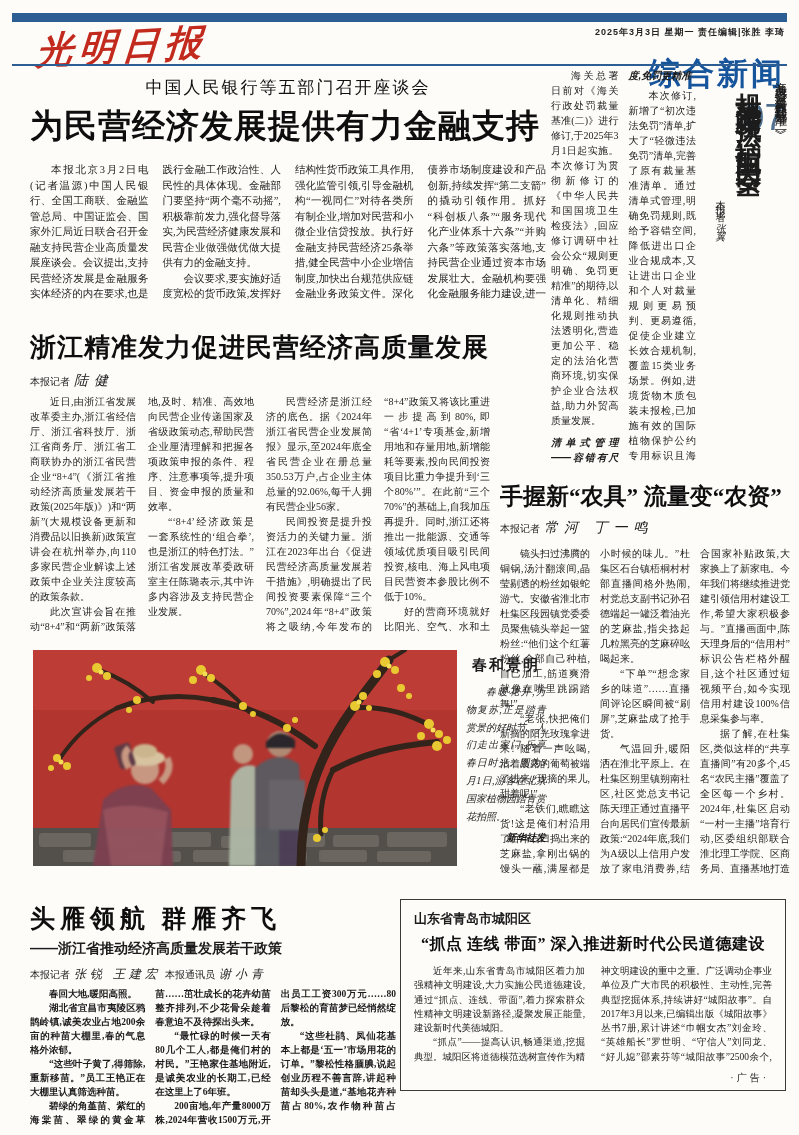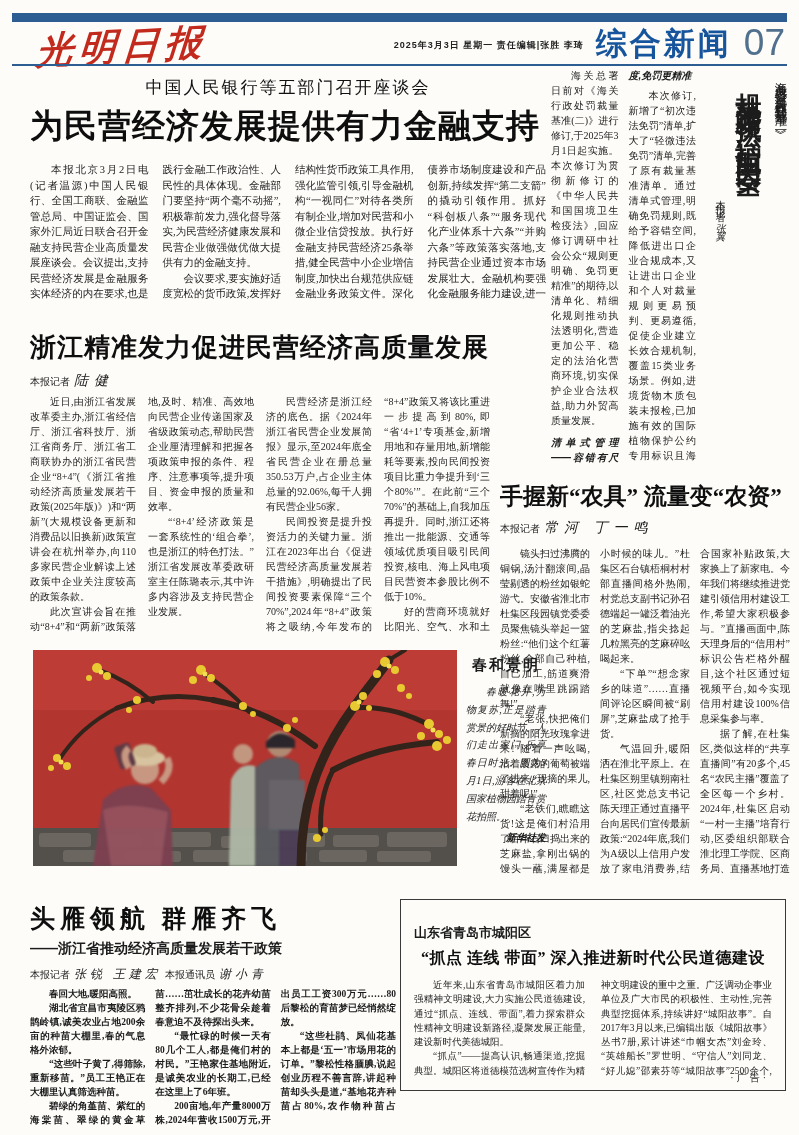--- a/index.html
+++ b/index.html
@@ -1,18 +1,18 @@
 <!DOCTYPE html>
 <html lang="zh"><head>
 <meta charset="utf-8">
 <style>
   html,body{margin:0;padding:0;background:#e9e7e2;}
   .page{position:relative;width:799px;height:1135px;margin:0 auto;background:#fdfcf9;overflow:hidden;
         font-family:"Liberation Serif","DejaVu Serif",serif;color:#1c1c1c;}
-  .sans{font-family:"Liberation Sans","DejaVu Sans",sans-serif;}
+  .sans{font-family:"Liberation Sans","DejaVu Sans",sans-serif;flex-direction:column;}
   
   .topbar{position:absolute;left:12px;top:13px;width:775px;height:9px;background:#2c5e93;}
   .logo{position:absolute;left:36px;top:22px;font-size:37px;font-weight:900;color:#c22a1e;
         letter-spacing:6px;transform:rotate(-3deg) skewX(-7deg);font-style:italic;}
   .head-meta{position:absolute;right:14px;top:26px;display:flex;align-items:flex-end;gap:12px;}
   .dateline{font-size:9px;font-weight:bold;color:#222;margin-bottom:7px;letter-spacing:1px;}
   .section-name{font-size:31px;font-weight:900;color:#16549c;letter-spacing:3px;line-height:1;}
   .page-num{font-size:37px;color:#51708e;line-height:.9;}
   .header-rule{position:absolute;left:12px;top:64px;width:775px;height:2px;background:#2c5e93;}
   
@@ -58,21 +58,21 @@
                  font-size:10px;line-height:1.5;}
   
   #yiling{left:30px;top:902px;width:366px;height:232px;}
   #yiling h1{font-size:25px;letter-spacing:5px;}
   #yiling .subtitle{font-size:14px;font-weight:bold;margin-top:5px;
                     font-family:"Liberation Sans","DejaVu Sans",sans-serif;}
   #yiling .body{height:142px;column-count:3;column-gap:10px;font-size:9.5px;line-height:1.48;font-weight:bold;}
   #yiling .byline .nm{font-size:12px;letter-spacing:4px;}
   
   #chengyang{left:400px;top:899px;width:386px;height:192px;border:1.5px solid #3a3a3a;
-             background:#fdfcf9;padding:24px 13px;box-sizing:border-box;}
+             background:#fdfcf9;padding:10px 13px;box-sizing:border-box;}
   #chengyang .box-kicker{font-size:13px;font-weight:bold;
                          font-family:"Liberation Sans","DejaVu Sans",sans-serif;}
   #chengyang h2{font-size:16px;text-align:center;margin:6px 0 9px;letter-spacing:.5px;white-space:nowrap;}
   #chengyang .body{height:108px;column-count:2;column-gap:16px;font-size:9.5px;line-height:1.5;}
   #chengyang .ad-mark{position:absolute;right:16px;bottom:5px;font-size:10px;letter-spacing:3px;color:#222;}
 </style>
 </head>
 <body>
 
 <div class="page">

